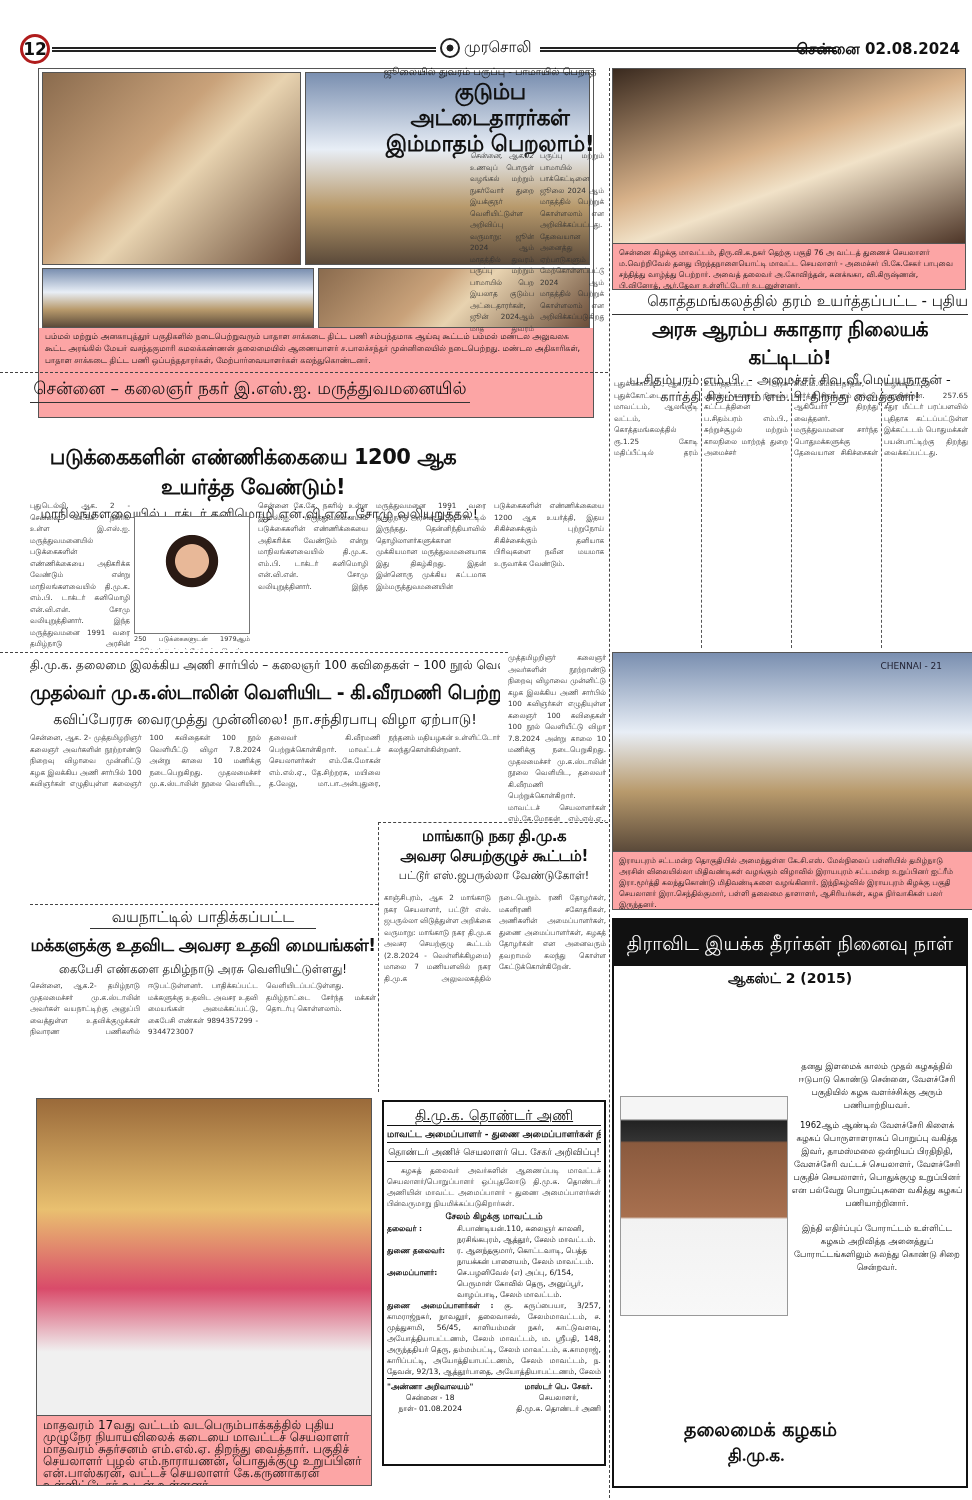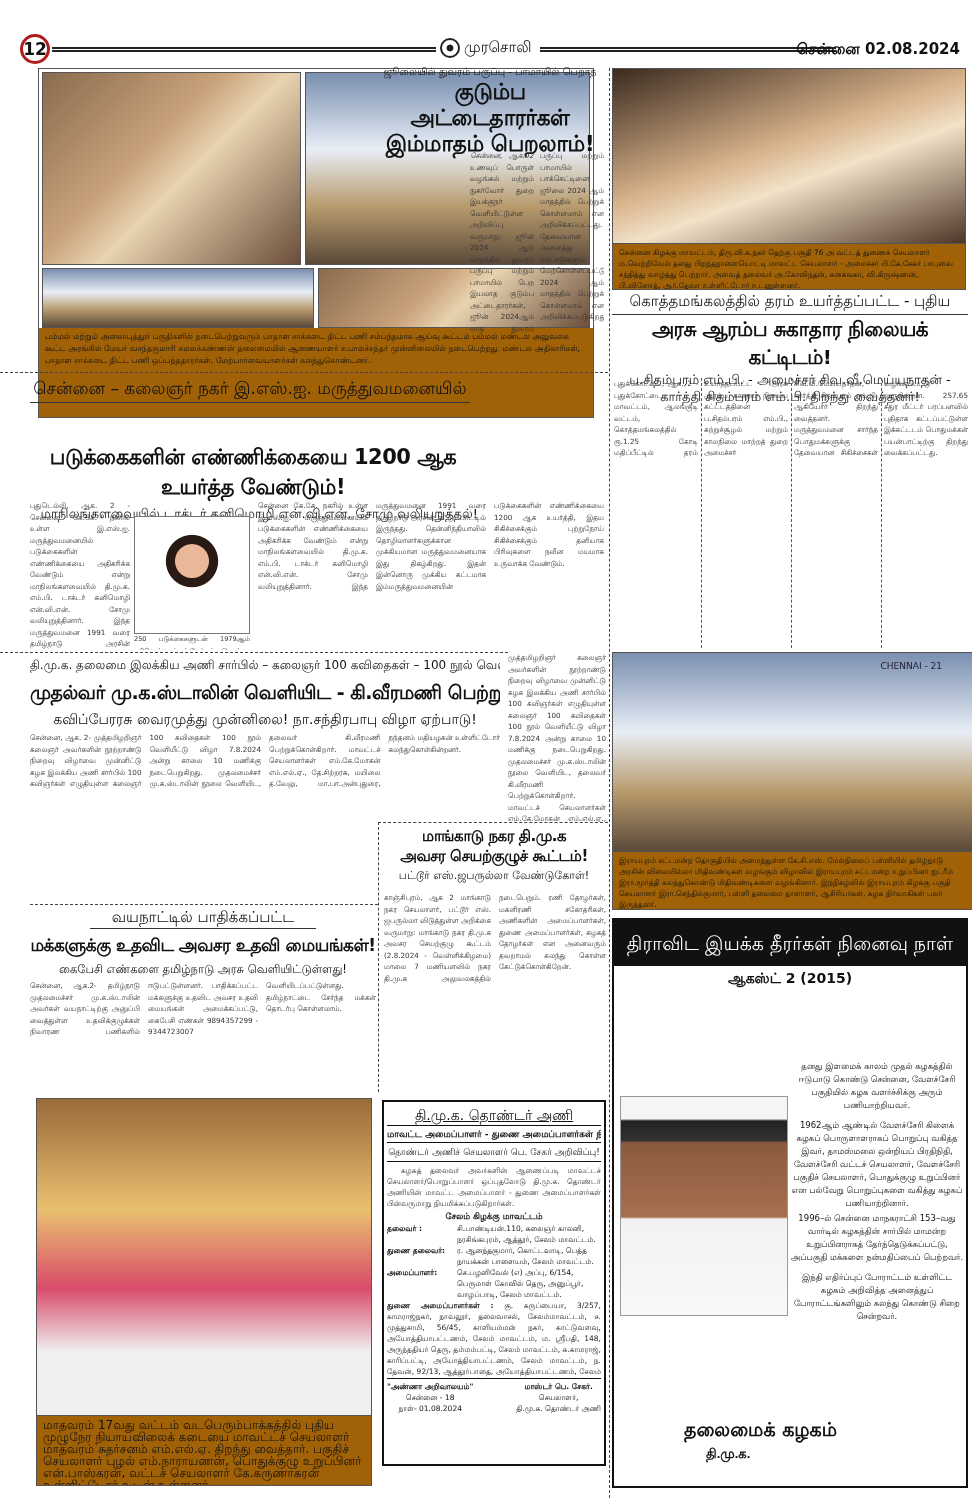--- a/index.html
+++ b/index.html
@@ -8,21 +8,21 @@
 .masthead{left:20px;top:34px;width:940px;height:30px}
 .pgnum{position:absolute;left:0;top:0;width:30px;height:30px;border:3px solid #b01c1c;border-radius:50%;font-weight:bold;font-size:17px;text-align:center;line-height:24px;background:#fff}
 .mline{position:absolute;top:13px;height:5px;border-top:2px solid #222;border-bottom:2px solid #222}
 .logo{position:absolute;left:420px;top:4px;font-size:15px;display:flex;align-items:center;gap:4px}
 .logo .emb{width:20px;height:20px;border:2px solid #222;border-radius:50%;display:inline-block;background:radial-gradient(#222 30%,#fff 32%)}
 .date{position:absolute;right:0;top:6px;font-size:15px;font-weight:bold}
 .photo{background:linear-gradient(135deg,#8a6b4e,#c9a27a 40%,#e8d3b0 55%,#6b4e3a);border:1px solid #555}
 .photo2{background:linear-gradient(160deg,#3a2a1f,#d8b28a 45%,#f1e2c8 60%,#4e3628)}
 .photo3{background:linear-gradient(180deg,#7a8fb0,#e8eef6 40%,#b89a6c 70%,#5b4a3a)}
 .photo4{background:linear-gradient(180deg,#9a6a3a,#e9c070 35%,#d94b6a 60%,#f0f0f0 80%)}
-.caption{font-size:8px;line-height:12px;padding:3px 6px;border:1px solid #555;border-top:none;background:#a16207}
+.caption{font-size:8px;line-height:12px;padding:3px 6px;border:1px solid #555;border-top:none;background:#fca5a5}
 .txt{font-size:7.2px;line-height:11.5px;color:#333;text-align:justify;overflow:hidden}
 .h-kicker{font-size:13px;text-align:center}
 .h-big{font-weight:bold;text-align:center;letter-spacing:-0.5px;font-family:"DejaVu Sans",sans-serif}
 .dash-v{border-left:1px dashed #444}
 .dash-h{border-top:1px dashed #444}
 .boxed{border:2px solid #111}
 .blackbar{background:#111;color:#fff;font-size:19px;text-align:center;line-height:46px}
 .underline{border-bottom:1px solid #333}
 .lbl{font-weight:bold}
 </style>
@@ -62,21 +62,21 @@
   <span>உணவுப் பொருள் வழங்கல் மற்றும் நுகர்வோர் துறை இயக்குநர் வெளியிட்டுள்ள அறிவிப்பு வருமாறு: ஜூன் 2024 ஆம் மாதத்தில் துவரம் பருப்பு மற்றும் பாமாயில் பெற இயலாத குடும்ப அட்டைதாரர்கள், ஜூன் 2024ஆம் மாத துவரம் பருப்பு மற்றும் பாமாயில் பாக்கெட்டினை ஜூலை 2024 ஆம் மாதத்தில் பெற்றுக் கொள்ளலாம் என அறிவிக்கப்பட்டது. தேவையான அனைத்து ஏற்பாடுகளும் மேற்கொள்ளப்பட்டுள்ளது. 2024 ஆம் மாதத்தில் பெற்றுக் கொள்ளலாம் என அறிவிக்கப்படுகிறது.</span>
 </div>
 <div class="abs dash-v" style="left:609px;top:68px;height:1430px"></div>
 
 <div class="abs" style="left:612px;top:68px;width:354px;height:220px">
   <div class="photo photo2" style="height:176px"></div>
   <div class="caption" style="height:46px;overflow:hidden;font-size:7.5px;line-height:11px">சென்னை கிழக்கு மாவட்டம், திரு.வி.க.நகர் தெற்கு பகுதி 76 அ வட்டத் துணைச் செயலாளர் ம.வெற்றிவேல் தனது பிறந்தநாளையொட்டி மாவட்ட செயலாளர் - அமைச்சர் பி.கே.சேகர் பாபுவை சந்தித்து வாழ்த்து பெற்றார். அவைத் தலைவர் அ.கோவிந்தன், கனக்ஙகா, வி.கிருஷ்ணன், பி.வினோத், ஆர்.தேவா உள்ளிட்டோர் உடனுள்ளனர்.</div>
 </div>
 
 <div class="abs" style="left:612px;top:292px;width:356px">
-  <div class="h-kicker underline" style="font-size:15px;text-align:center;padding-bottom:2px">கொத்தமங்கலத்தில் தரம் உயர்த்தப்பட்ட - புதிய</div>
+  <div class="h-kicker underline" style="font-size:15px;text-align:right;padding-bottom:2px">கொத்தமங்கலத்தில் தரம் உயர்த்தப்பட்ட - புதிய</div>
   <div class="h-big" style="font-size:20px;line-height:28px">அரசு ஆரம்ப சுகாதார நிலையக் கட்டிடம்!</div>
   <div style="font-size:13px;line-height:17px;text-align:center">ப.சிதம்பரம் எம்.பி. - அமைச்சர் சிவ.வீ.மெய்யநாதன் - கார்த்தி சிதம்பரம் எம்.பி. திறந்து வைத்தனர்!</div>
 </div>
 <div class="abs txt" style="left:614px;top:378px;width:354px;height:270px;columns:4;column-gap:6px;column-rule:1px dashed #555">
   <span>புதுக்கோட்டை, ஆக. 2 -</span>
   <span>புதுக்கோட்டை மாவட்டம், ஆலங்குடி வட்டம், கொத்தமங்கலத்தில் ரூ.1.25 கோடி மதிப்பீட்டில் தரம் உயர்த்தப்பட்ட அரசு ஆரம்ப சுகாதார நிலைய கட்டடத்தினை ப.சிதம்பரம் எம்.பி., சுற்றுச்சூழல் மற்றும் காலநிலை மாற்றத் துறை அமைச்சர் சிவ.வீ.மெய்யநாதன், கார்த்தி சிதம்பரம் எம்.பி. ஆகியோர் திறந்து வைத்தனர். மருத்துவமனை சார்ந்த பொதுமக்களுக்கு தேவையான சிகிச்சைகள் வழங்கப்பட்டு வருகின்றன. 257.65 சதுர மீட்டர் பரப்பளவில் புதிதாக கட்டப்பட்டுள்ள இக்கட்டடம் பொதுமக்கள் பயன்பாட்டிற்கு திறந்து வைக்கப்பட்டது.</span>
 </div>
 
 <div class="abs dash-h" style="left:0;top:372px;width:608px"></div>
 <div class="abs" style="left:30px;top:378px;width:440px">
@@ -182,19 +182,18 @@
   </div>
   <div class="caption" style="height:58px;overflow:hidden;font-size:7.5px;line-height:11px">இராயபுரம் சட்டமன்ற தொகுதியில் அமைந்துள்ள கே.சி.எஸ். மேல்நிலைப் பள்ளியில் தமிழ்நாடு அரசின் விலையில்லா மிதிவண்டிகள் வழங்கும் விழாவில் இராயபுரம் சட்டமன்ற உறுப்பினர் ஐட்ரீம் இரா.மூர்த்தி கலந்துகொண்டு மிதிவண்டிகளை வழங்கினார். இந்நிகழ்வில் இராயபுரம் கிழக்கு பகுதி செயலாளர் இரா.செந்தில்குமார், பள்ளி தலைமை தாளாளர், ஆசிரியர்கள், கழக நிர்வாகிகள் பலர் இருந்தனர்.</div>
 </div>
 
 <div class="abs" style="left:612px;top:918px;width:356px;height:570px;border:2px solid #111;background:#fff">
   <div class="blackbar">திராவிட இயக்க தீரர்கள் நினைவு நாள்</div>
   <div style="font-size:14px;font-weight:bold;text-align:center;margin-top:4px">ஆகஸ்ட் 2  (2015)</div>
   <div class="abs" style="left:6px;top:176px;width:168px;height:220px;background:linear-gradient(180deg,#f5f5f5 0%,#f5f5f5 10%,#222 11%,#333 20%,#8a5a3e 21%,#a8704f 55%,#f2f2f2 56%,#f8f8f8 100%);border:1px solid #999"></div>
   <div class="abs" style="left:176px;top:140px;width:174px;font-size:8.5px;line-height:13px;text-align:center;font-weight:normal">
     <p style="margin-bottom:7px">தனது இளமைக் காலம் முதல் கழகத்தில் ஈடுபாடு கொண்டு சென்னை, வேளச்சேரி பகுதியில் கழக வளர்ச்சிக்கு அரும் பணியாற்றியவர்.</p>
-    <p style="margin-bottom:2px">1962ஆம் ஆண்டில் வேளச்சேரி கிளைக் கழகப் பொருளாளராகப் பொறுப்பு வகித்த இவர், தாமஸ்மலை ஒன்றியப் பிரதிநிதி, வேளச்சேரி வட்டச் செயலாளர், வேளச்சேரி பகுதிச் செயலாளர், பொதுக்குழு உறுப்பினர் என பல்வேறு பொறுப்புகளை வகித்து கழகப் பணியாற்றினார்.</p>
-    <p style="margin-bottom:7px">1996–ல் சென்னை மாநகராட்சி 153–வது வார்டில் கழகத்தின் சார்பில் மாமன்ற உறுப்பினராகத் தேர்ந்தெடுக்கப்பட்டு, அப்பகுதி மக்களை நன்மதிப்பைப் பெற்றவர்.</p>
+    <p style="margin-bottom:12px">1962ஆம் ஆண்டில் வேளச்சேரி கிளைக் கழகப் பொருளாளராகப் பொறுப்பு வகித்த இவர், தாமஸ்மலை ஒன்றியப் பிரதிநிதி, வேளச்சேரி வட்டச் செயலாளர், வேளச்சேரி பகுதிச் செயலாளர், பொதுக்குழு உறுப்பினர் என பல்வேறு பொறுப்புகளை வகித்து கழகப் பணியாற்றினார்.</p>
     <p>இந்தி எதிர்ப்புப் போராட்டம் உள்ளிட்ட கழகம் அறிவித்த அனைத்துப் போராட்டங்களிலும் கலந்து கொண்டு சிறை சென்றவர்.</p>
   </div>
   <div class="abs" style="left:70px;top:498px;font-size:19px;font-weight:bold;font-family:'DejaVu Serif',serif">தலைமைக் கழகம்</div>
-  <div class="abs" style="left:92px;top:526px;font-size:13px;font-weight:bold;font-family:Liberation Sans, sans-serif">தி.மு.க.</div>
+  <div class="abs" style="left:114px;top:526px;font-size:17px;font-weight:bold;font-family:Liberation Serif, serif">தி.மு.க.</div>
 </div>
 
 </body></html>

